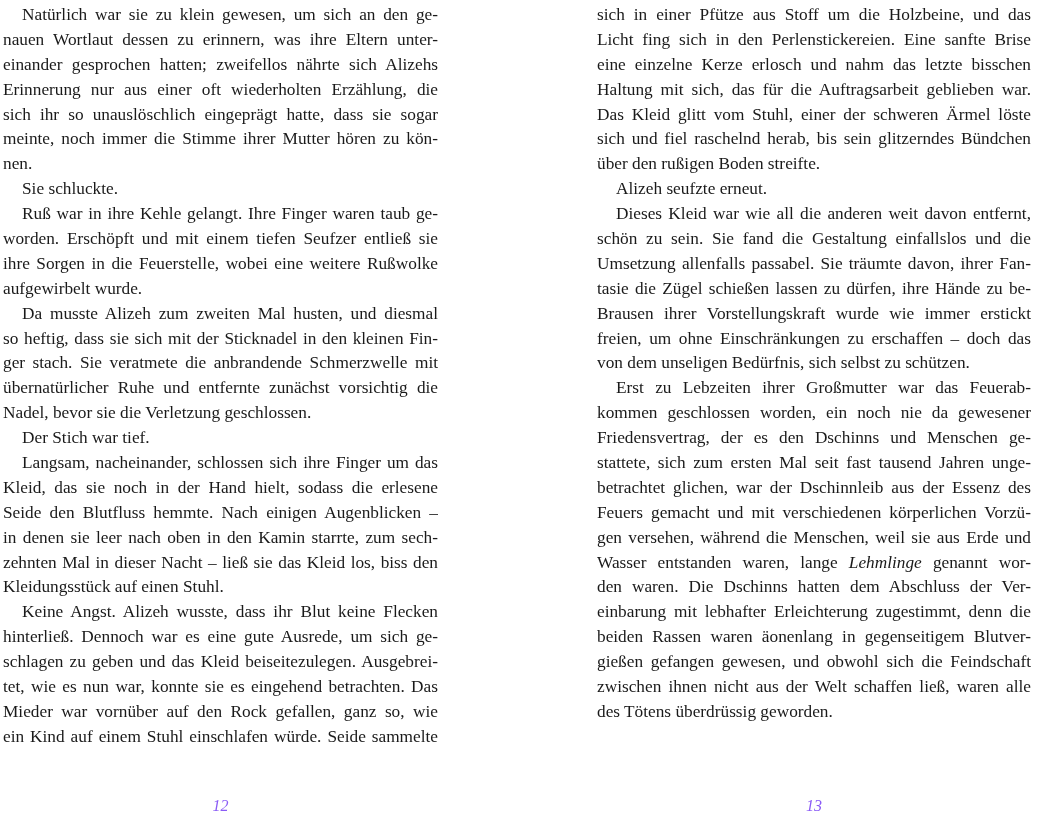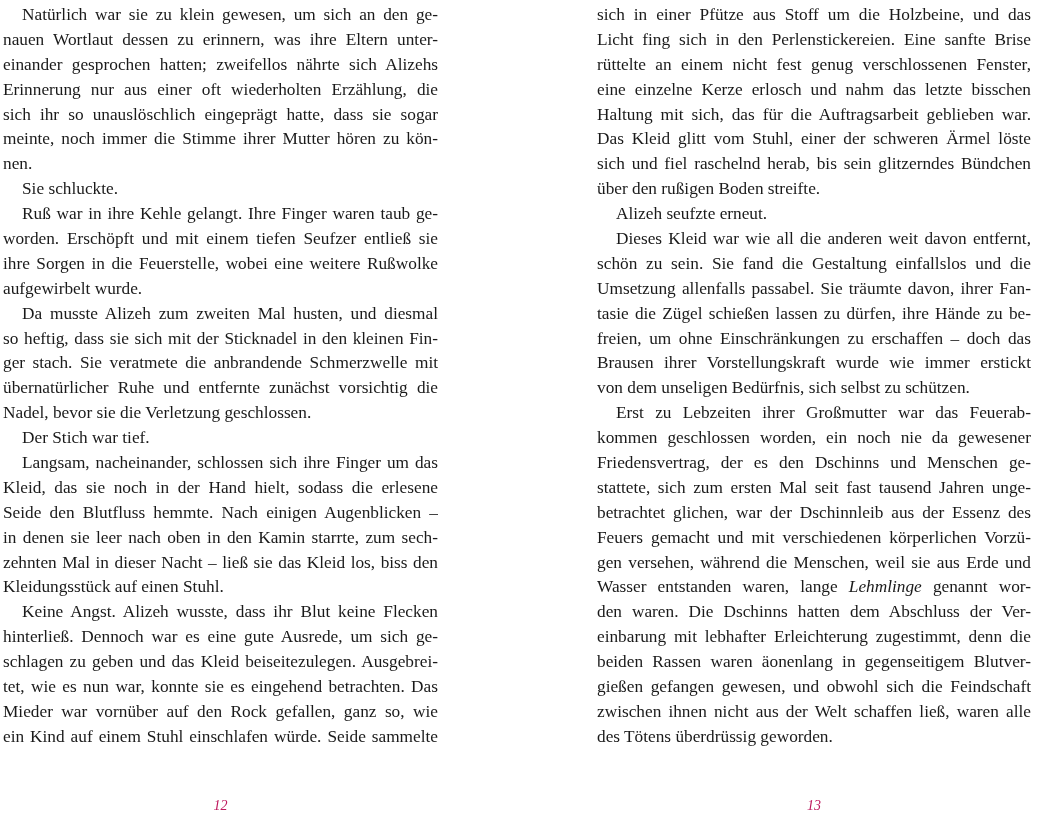--- a/index.html
+++ b/index.html
@@ -52,23 +52,23 @@
   .line i {
     font-style: italic;
   }
   .pagenum {
     position: absolute;
     top: 797px;
     left: 0;
     right: 0;
     text-align: center;
     font-style: italic;
-    font-size: 14px;
+    font-size: 16px;
     line-height: 18px;
-    color: #be185d;
+    color: #8b5cf6;
   }
 </style>
 </head>
 <body>
 
 <div class="spread">
 
   <section class="page page-left">
     <div class="lines">
         <div class="line indent"><span>Natürlich war sie zu klein gewesen, um sich an den ge-</span></div>
@@ -102,33 +102,32 @@
         <div class="line"><span>Mieder war vornüber auf den Rock gefallen, ganz so, wie</span></div>
         <div class="line"><span>ein Kind auf einem Stuhl einschlafen würde. Seide sammelte</span></div>
       </div>
     <div class="pagenum">12</div>
   </section>
 
   <section class="page page-right">
     <div class="lines">
         <div class="line"><span>sich in einer Pfütze aus Stoff um die Holzbeine, und das</span></div>
         <div class="line"><span>Licht fing sich in den Perlenstickereien. Eine sanfte Brise</span></div>
-        <div class="line"><span>rüttelte an einem nicht fest genug verschlossenen Fenster,</span></div>
         <div class="line"><span>eine einzelne Kerze erlosch und nahm das letzte bisschen</span></div>
         <div class="line"><span>Haltung mit sich, das für die Auftragsarbeit geblieben war.</span></div>
         <div class="line"><span>Das Kleid glitt vom Stuhl, einer der schweren Ärmel löste</span></div>
         <div class="line"><span>sich und fiel raschelnd herab, bis sein glitzerndes Bündchen</span></div>
         <div class="line end"><span>über den rußigen Boden streifte.</span></div>
         <div class="line indent end"><span>Alizeh seufzte erneut.</span></div>
         <div class="line indent"><span>Dieses Kleid war wie all die anderen weit davon entfernt,</span></div>
         <div class="line"><span>schön zu sein. Sie fand die Gestaltung einfallslos und die</span></div>
         <div class="line"><span>Umsetzung allenfalls passabel. Sie träumte davon, ihrer Fan-</span></div>
         <div class="line"><span>tasie die Zügel schießen lassen zu dürfen, ihre Hände zu be-</span></div>
+        <div class="line"><span>Brausen ihrer Vorstellungskraft wurde wie immer erstickt</span></div>
         <div class="line"><span>freien, um ohne Einschränkungen zu erschaffen – doch das</span></div>
-        <div class="line"><span>Brausen ihrer Vorstellungskraft wurde wie immer erstickt</span></div>
         <div class="line end"><span>von dem unseligen Bedürfnis, sich selbst zu schützen.</span></div>
         <div class="line indent"><span>Erst zu Lebzeiten ihrer Großmutter war das Feuerab-</span></div>
         <div class="line"><span>kommen geschlossen worden, ein noch nie da gewesener</span></div>
         <div class="line"><span>Friedensvertrag, der es den Dschinns und Menschen ge-</span></div>
         <div class="line"><span>stattete, sich zum ersten Mal seit fast tausend Jahren unge-</span></div>
         <div class="line"><span>betrachtet glichen, war der Dschinnleib aus der Essenz des</span></div>
         <div class="line"><span>Feuers gemacht und mit verschiedenen körperlichen Vorzü-</span></div>
         <div class="line"><span>gen versehen, während die Menschen, weil sie aus Erde und</span></div>
         <div class="line"><span>Wasser entstanden waren, lange </span><i>Lehmlinge</i><span> genannt wor-</span></div>
         <div class="line"><span>den waren. Die Dschinns hatten dem Abschluss der Ver-</span></div>

